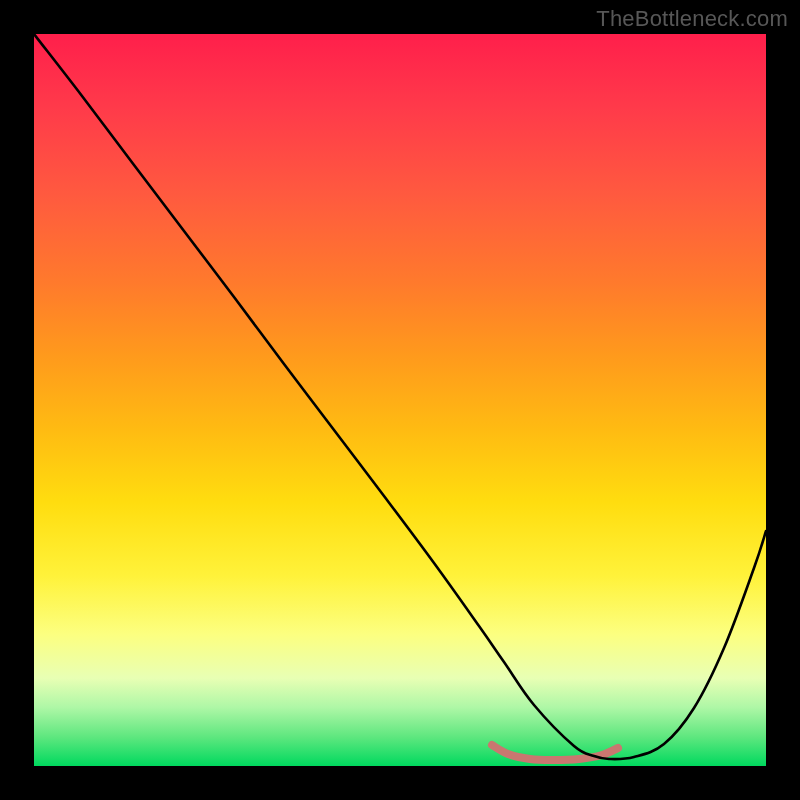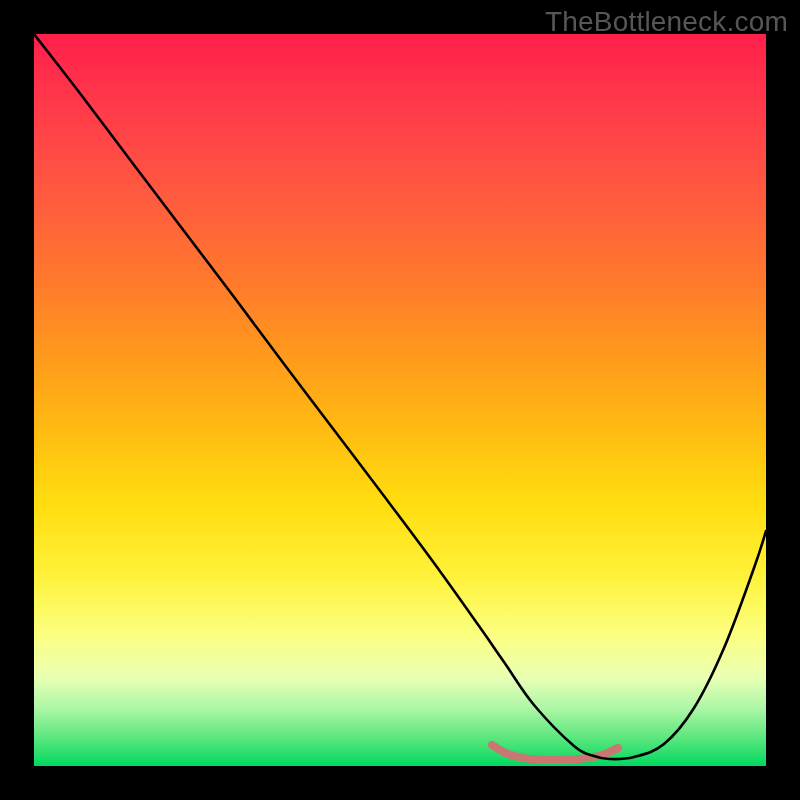--- a/index.html
+++ b/index.html
@@ -8,21 +8,21 @@
     position: relative;
     width: 800px;
     height: 800px;
     background: #000;
   }
   .watermark {
     position: absolute;
     top: 6px;
     right: 12px;
     font-family: Arial, Helvetica, sans-serif;
-    font-size: 28px;
+    font-size: 22px;
     color: #575757;
     letter-spacing: 0.2px;
     z-index: 10;
   }
   .plot-area {
     position: absolute;
     left: 34px;
     top: 34px;
     width: 732px;
     height: 732px;

